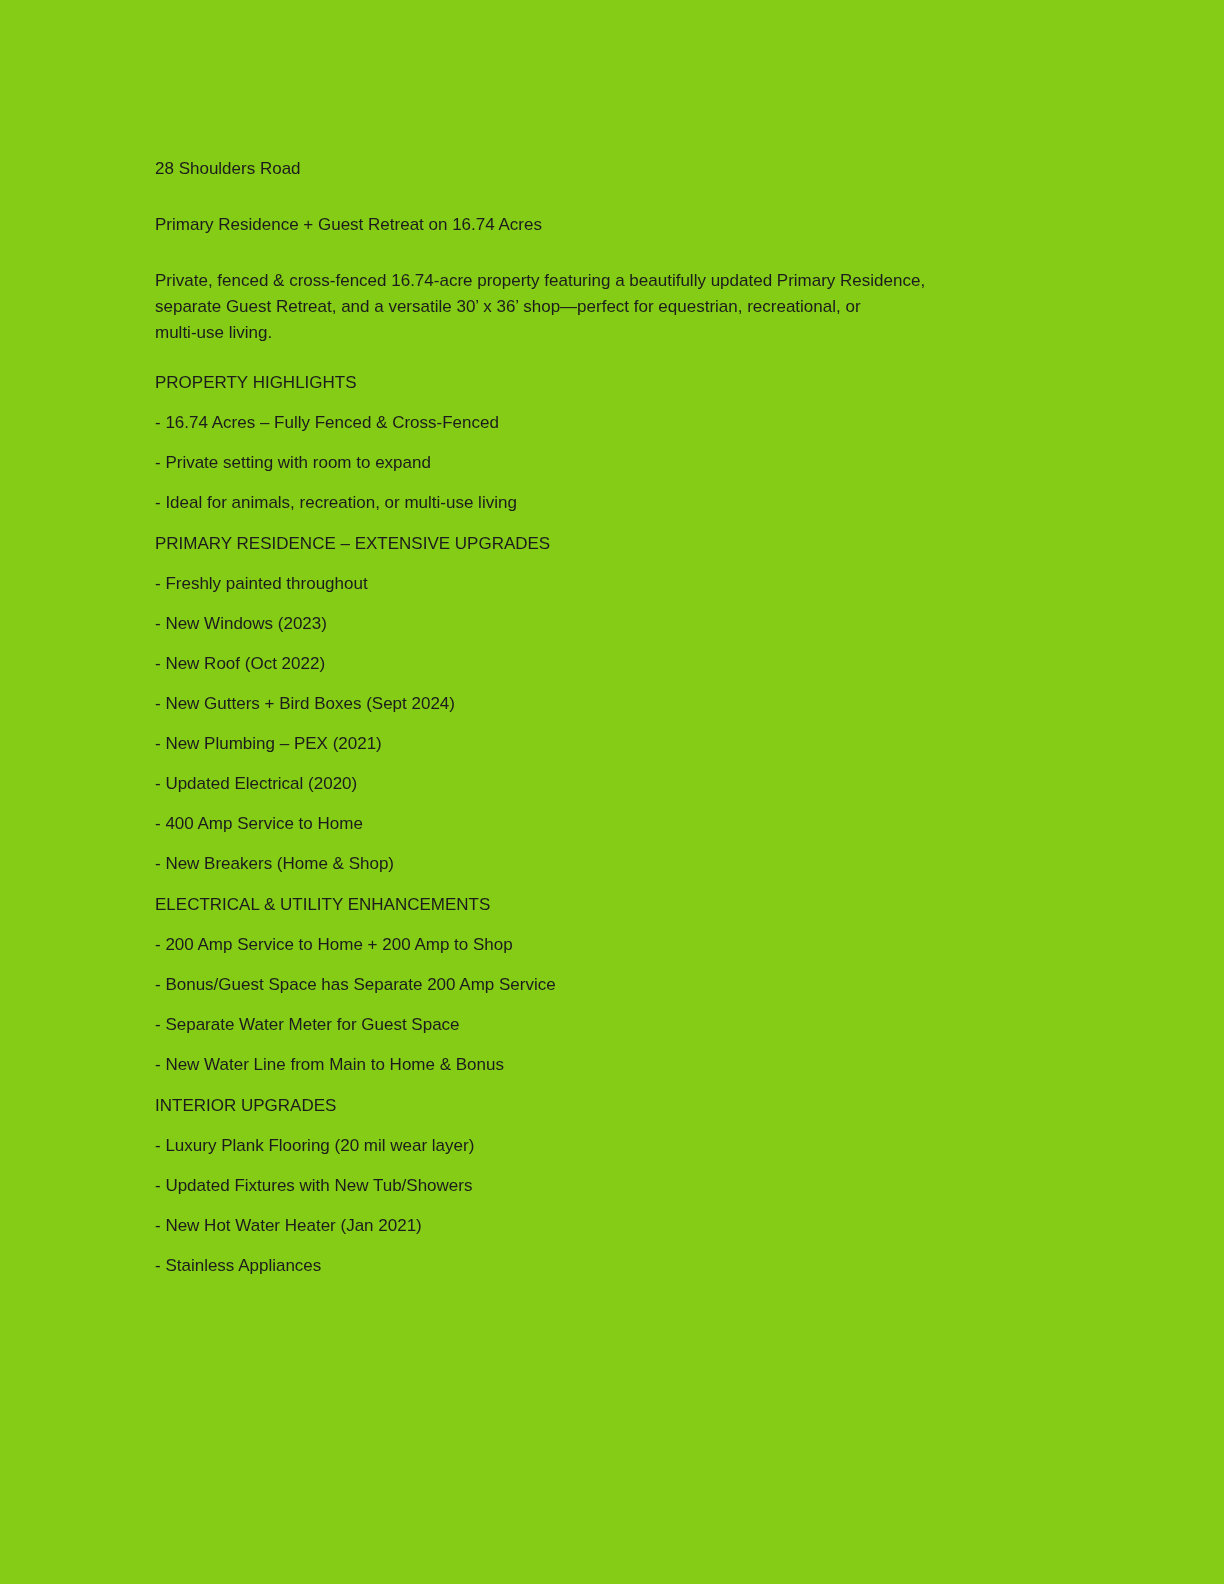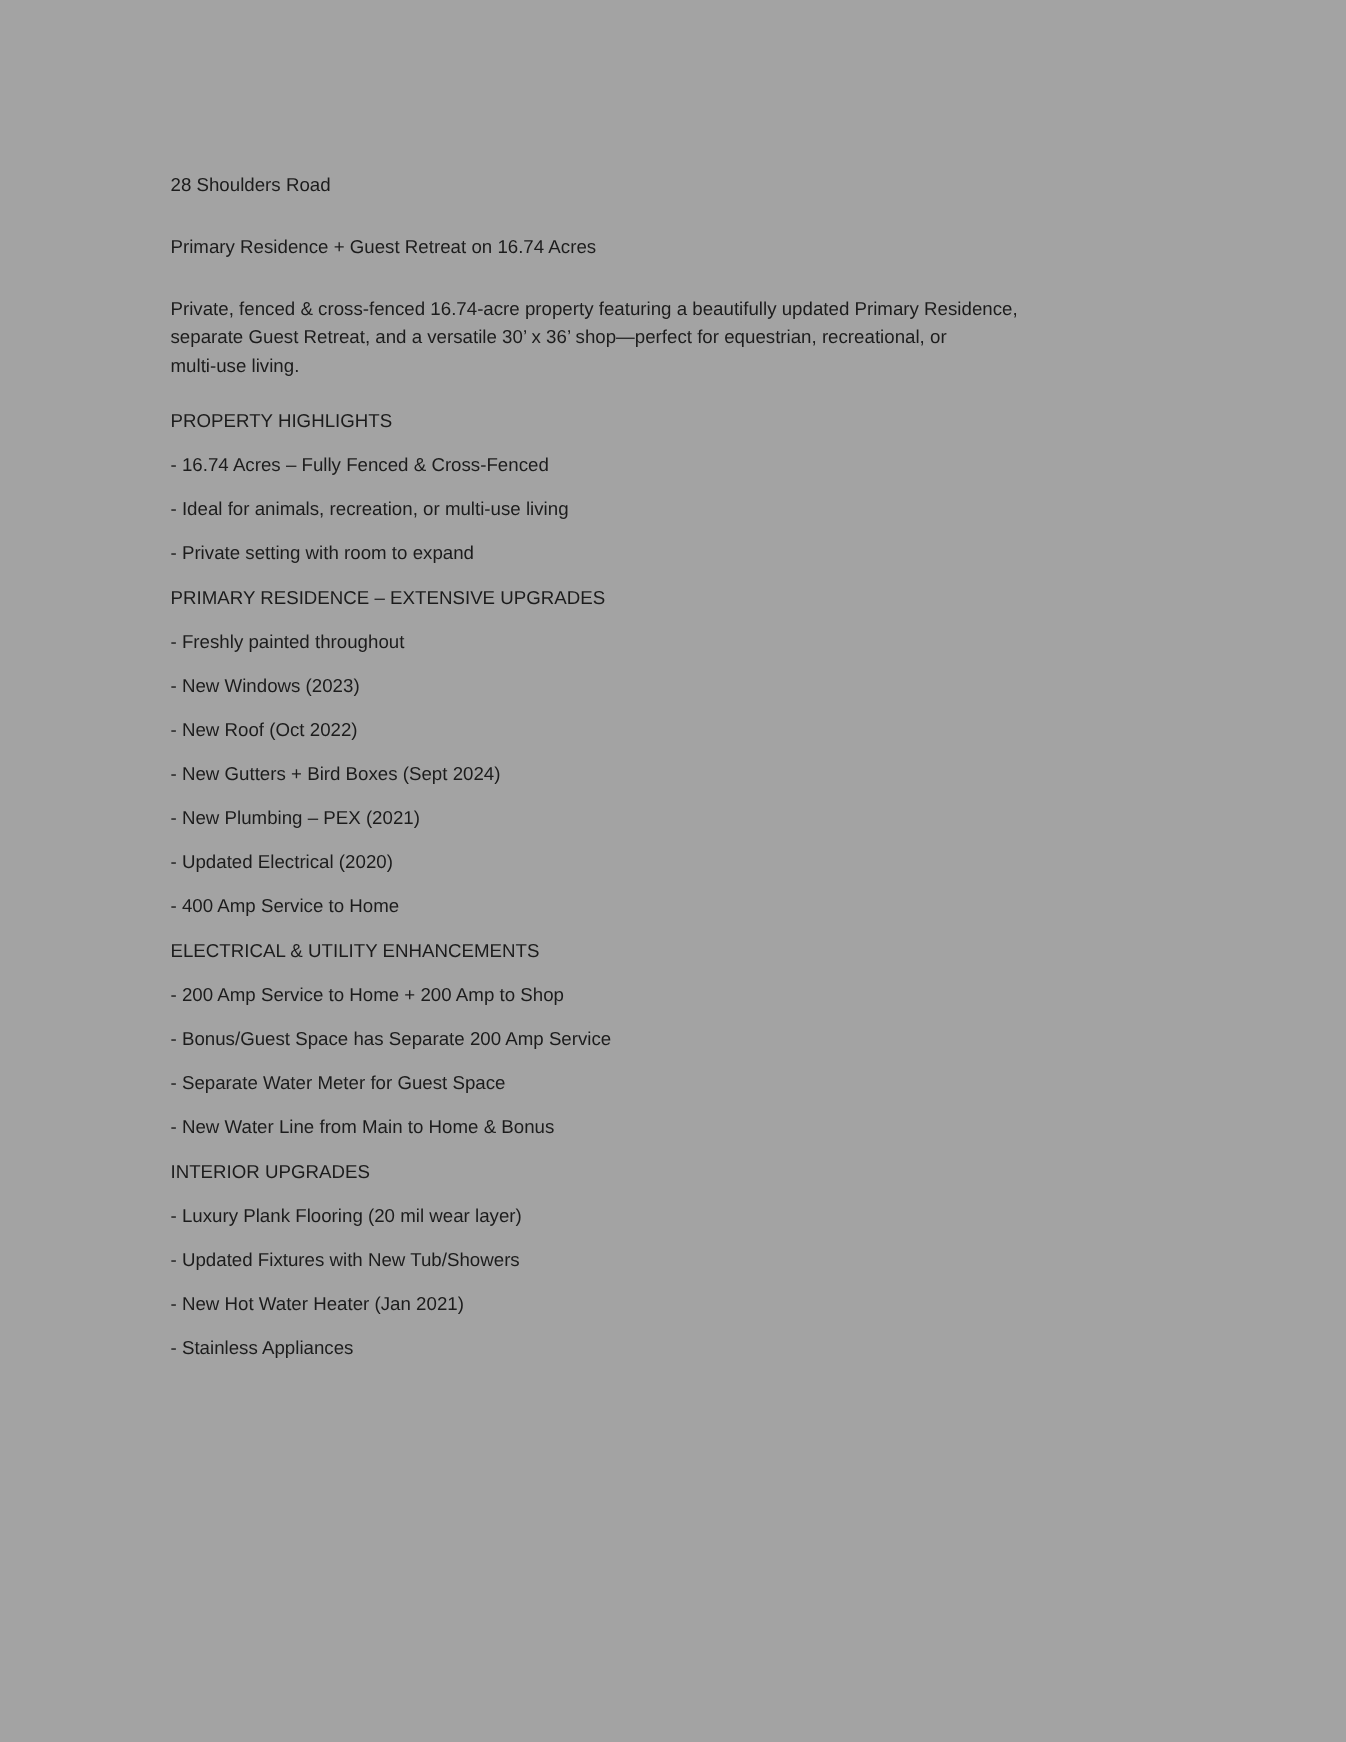--- a/index.html
+++ b/index.html
@@ -29,41 +29,41 @@
   .doc-subtitle { margin: 0 0 30px 0; }
   .intro        { margin: 0 0 24px 0; }
   .intro-line   { margin: 0; }
   .section      { margin: 0 0 15px 0; }
   .section-heading { margin: 0 0 14px 0; }
   .bullet       { margin: 0 0 14px 0; }
 </style>
 </head>
 <body>
 
-<div class="page" style="background: #a3a3a3; color: rgb(28, 28, 28);">
+<div class="page" style="background: #84cc16; color: rgb(28, 28, 28);">
 
   <p class="doc-title">28 Shoulders Road</p>
 
   <p class="doc-subtitle">Primary Residence + Guest Retreat on 16.74 Acres</p>
 
   <div class="intro">
     <p class="intro-line">Private, fenced &amp; cross-fenced 16.74-acre property featuring a beautifully updated Primary Residence,</p>
     <p class="intro-line">separate Guest Retreat, and a versatile 30’ x 36’ shop—perfect for equestrian, recreational, or</p>
     <p class="intro-line">multi-use living.</p>
   </div>
 
   <div id="sections">
   <div class="section">
     <p class="section-heading">PROPERTY HIGHLIGHTS</p>
     <div class="section-items">
   <p class="bullet">- 16.74 Acres – Fully Fenced &amp; Cross-Fenced</p>
 
+  <p class="bullet">- Private setting with room to expand</p>
+
   <p class="bullet">- Ideal for animals, recreation, or multi-use living</p>
-
-  <p class="bullet">- Private setting with room to expand</p>
 </div>
   </div>
 
   <div class="section">
     <p class="section-heading">PRIMARY RESIDENCE – EXTENSIVE UPGRADES</p>
     <div class="section-items">
   <p class="bullet">- Freshly painted throughout</p>
 
   <p class="bullet">- New Windows (2023)</p>
 
@@ -71,20 +71,21 @@
   <p class="bullet">- New Roof (Oct 2022)</p>
 
   <p class="bullet">- New Gutters + Bird Boxes (Sept 2024)</p>
 
   <p class="bullet">- New Plumbing – PEX (2021)</p>
 
   <p class="bullet">- Updated Electrical (2020)</p>
 
   <p class="bullet">- 400 Amp Service to Home</p>
 
+  <p class="bullet">- New Breakers (Home &amp; Shop)</p>
 </div>
   </div>
 
   <div class="section">
     <p class="section-heading">ELECTRICAL &amp; UTILITY ENHANCEMENTS</p>
     <div class="section-items">
   <p class="bullet">- 200 Amp Service to Home + 200 Amp to Shop</p>
 
   <p class="bullet">- Bonus/Guest Space has Separate 200 Amp Service</p>
 

